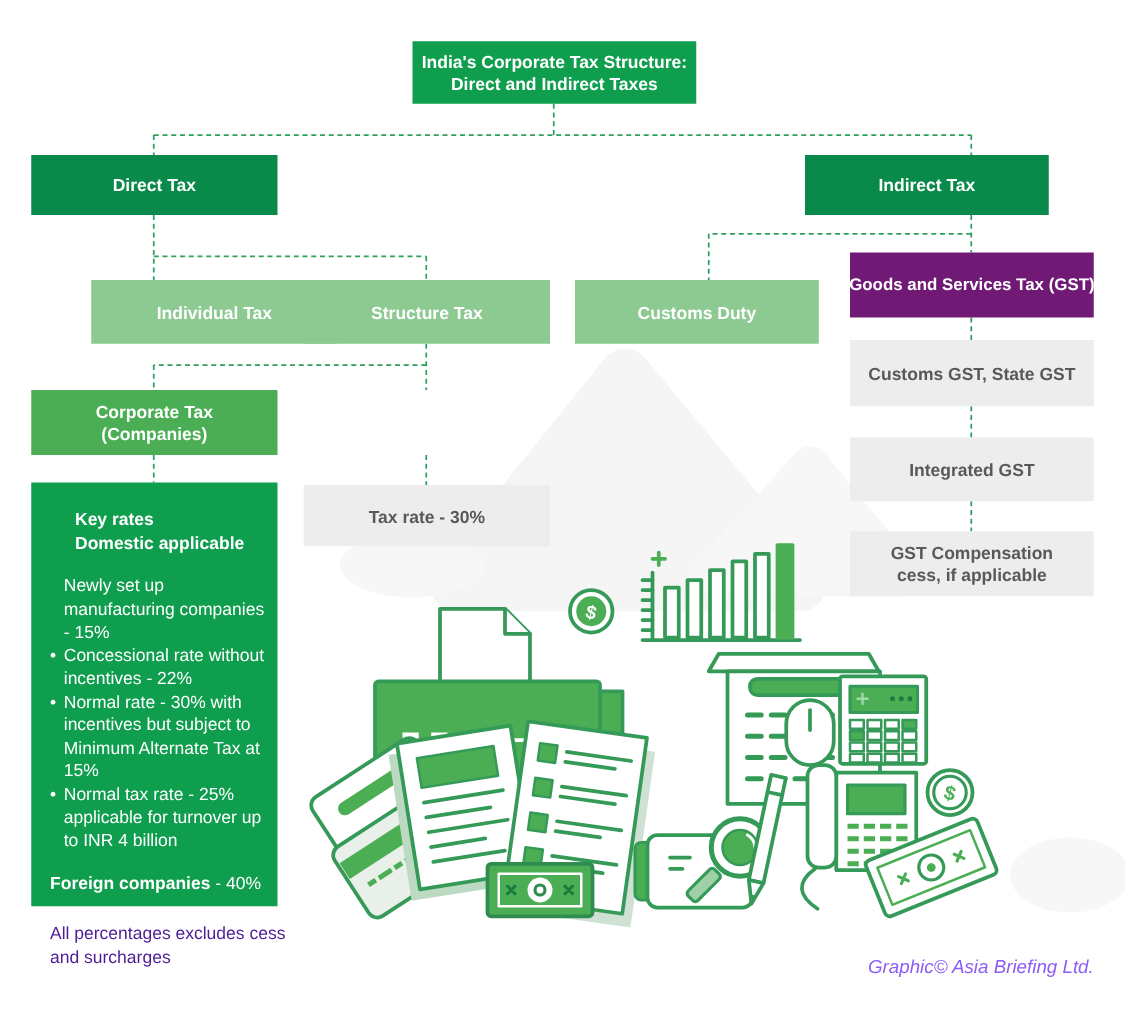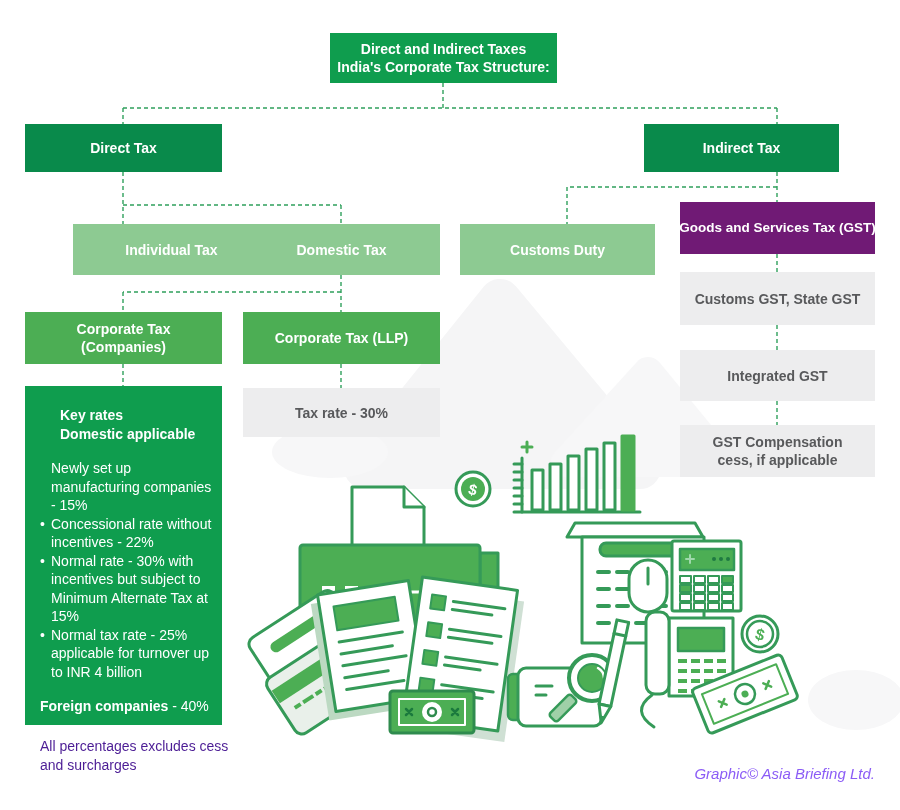--- a/index.html
+++ b/index.html
@@ -247,56 +247,53 @@
       <path d="M777 187 H567"></path>
       <path d="M567 187 V224"></path>
       <path d="M777 254 V272"></path>
       <path d="M777 325 V350"></path>
       <path d="M777 401 V425"></path>
     </g>
   </svg>
 
   <div class="box g-bright" style="left:330px;top:33px;width:227px;height:50px;">
     <div>
+      <div>India's Corporate Tax Structure:</div>
       <div>Direct and Indirect Taxes</div>
-      <div>India's Corporate Tax Structure:</div>
     </div>
   </div>
 
   <div class="box g-dark" style="left:25px;top:124px;width:197px;height:48px;">
     <span>Direct Tax</span>
   </div>
 
   <div class="box g-dark" style="left:644px;top:124px;width:195px;height:48px;">
     <span>Indirect Tax</span>
   </div>
 
   <div class="box g-light" style="left:25px;top:224px;width:197px;height:51px;margin-left:48px;">
     <span>Individual Tax</span>
   </div>
 
   <div class="box g-light" style="left:243px;top:224px;width:197px;height:51px;">
-    <span>Domestic Tax</span>
+    <span>Structure Tax</span>
   </div>
 
   <div class="box g-light" style="left:460px;top:224px;width:195px;height:51px;">
     <span>Customs Duty</span>
   </div>
 
   <div class="box g-gst" style="left:680px;top:202px;width:195px;height:52px;font-size:13.5px;">
     <span class="nw">Goods and Services Tax (GST)</span>
   </div>
 
   <div class="box g-mid" style="left:25px;top:312px;width:197px;height:52px;">
     <span class="narrow-120">Corporate Tax (Companies)</span>
   </div>
 
-  <div class="box g-mid" style="left:243px;top:312px;width:197px;height:52px;">
-    <span>Corporate Tax (LLP)</span>
-  </div>
 
   <div class="box g-gray" style="left:243px;top:388px;width:197px;height:49px;">
     <span>Tax rate - 30%</span>
   </div>
 
   <div class="box g-gray" style="left:680px;top:272px;width:195px;height:53px;">
     <span>Customs GST, State GST</span>
   </div>
 
   <div class="box g-gray" style="left:680px;top:350px;width:195px;height:51px;">

